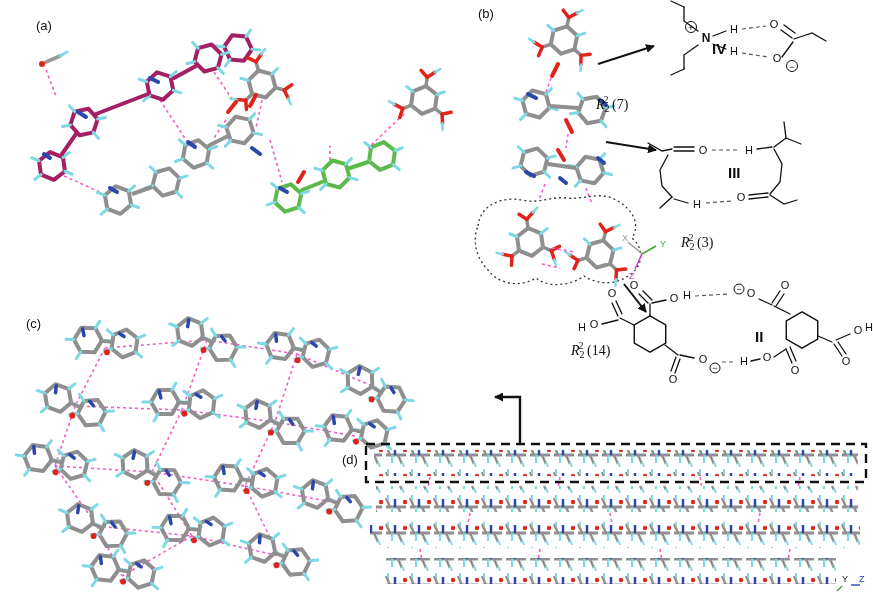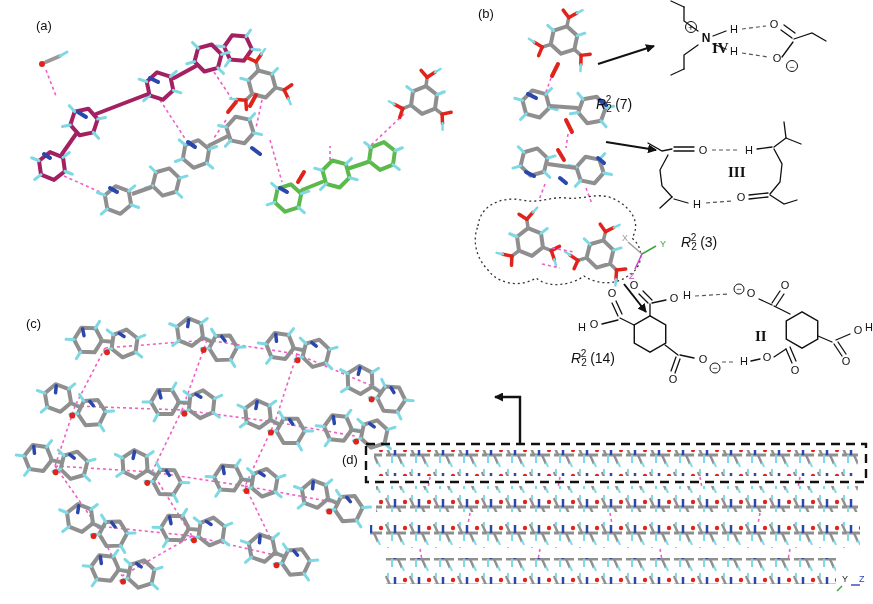--- a/index.html
+++ b/index.html
@@ -2,22 +2,22 @@
 <html><head>
 <meta charset="utf-8">
 <style>
   * { margin:0; padding:0; box-sizing:border-box; }
   html,body { background:#ffffff; }
   body { font-family:"Liberation Sans", sans-serif; }
   .canvas { position:relative; width:873px; height:604px; background:#ffffff; overflow:hidden; }
   .canvas > svg { position:absolute; left:0; top:0; }
 
   .plabel { position:absolute; font-size:13px; color:#111; white-space:nowrap; }
-  .numeral { position:absolute; font-family:Liberation Serif, serif; font-weight:bold; font-size:15px; color:#111; white-space:nowrap; }
-  .rlabel { position:absolute; font-family:Liberation Sans, sans-serif; font-size:14px; color:#111; white-space:nowrap; }
+  .numeral { position:absolute; font-family:Liberation Sans, sans-serif; font-weight:bold; font-size:15px; color:#111; white-space:nowrap; }
+  .rlabel { position:absolute; font-family:Liberation Serif, serif; font-size:14px; color:#111; white-space:nowrap; }
   .rlabel .r { font-style:italic; }
   .rlabel sub { font-size:10px; }
   .rlabel sup { font-size:10px; margin-left:-6px; }
 
   
   .bk { stroke:#111; stroke-width:1.3; fill:none; stroke-linecap:round; }
   .dsh { stroke:#555; stroke-width:1.2; fill:none; stroke-dasharray:4 3; }
   .bkhex { stroke:#111; stroke-width:1.1; fill:none; }
   .hb line { stroke:#ef5fc4; stroke-width:1.6; stroke-dasharray:3 3; }
   .at { font-family:"Liberation Sans", sans-serif; font-size:11px; fill:#111; text-anchor:middle; stroke:none; }
@@ -381,15 +381,15 @@
 <span class="plabel" style="left:342px; top:452px">(d)</span>
 
 <span class="numeral" style="left:712px; top:40px">IV</span>
 <span class="numeral" style="left:728px; top:164px">III</span>
 <span class="numeral" style="left:755px; top:328px">II</span>
 
 <span class="rlabel" style="left:596px; top:94px"><span class="r">R</span><sub>2</sub><sup>2</sup><span> (7)</span></span>
 
 <span class="rlabel" style="left:681px; top:232px"><span class="r">R</span><sub>2</sub><sup>2</sup><span> (3)</span></span>
 
-<span class="rlabel" style="left:571px; top:348px"><span class="r">R</span><sub>2</sub><sup>2</sup><span> (14)</span></span>
+<span class="rlabel" style="left:571px; top:340px"><span class="r">R</span><sub>2</sub><sup>2</sup><span> (14)</span></span>
 
 </div>
 
 </body></html>

